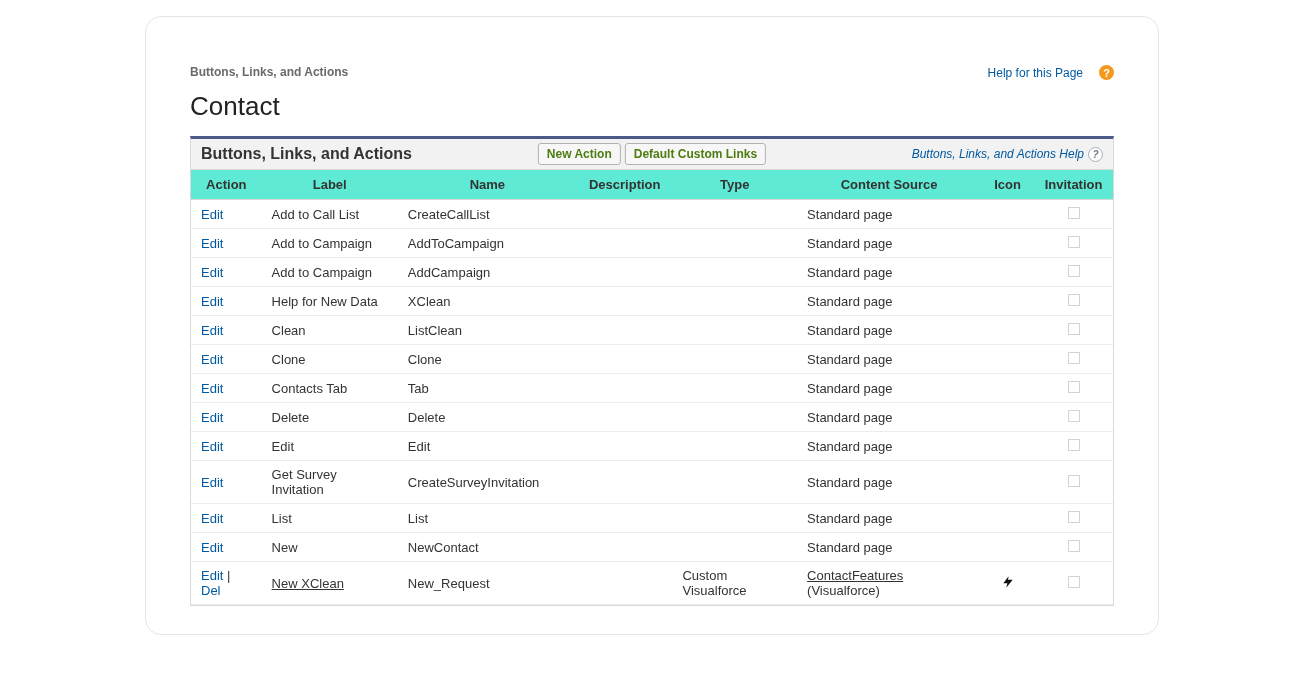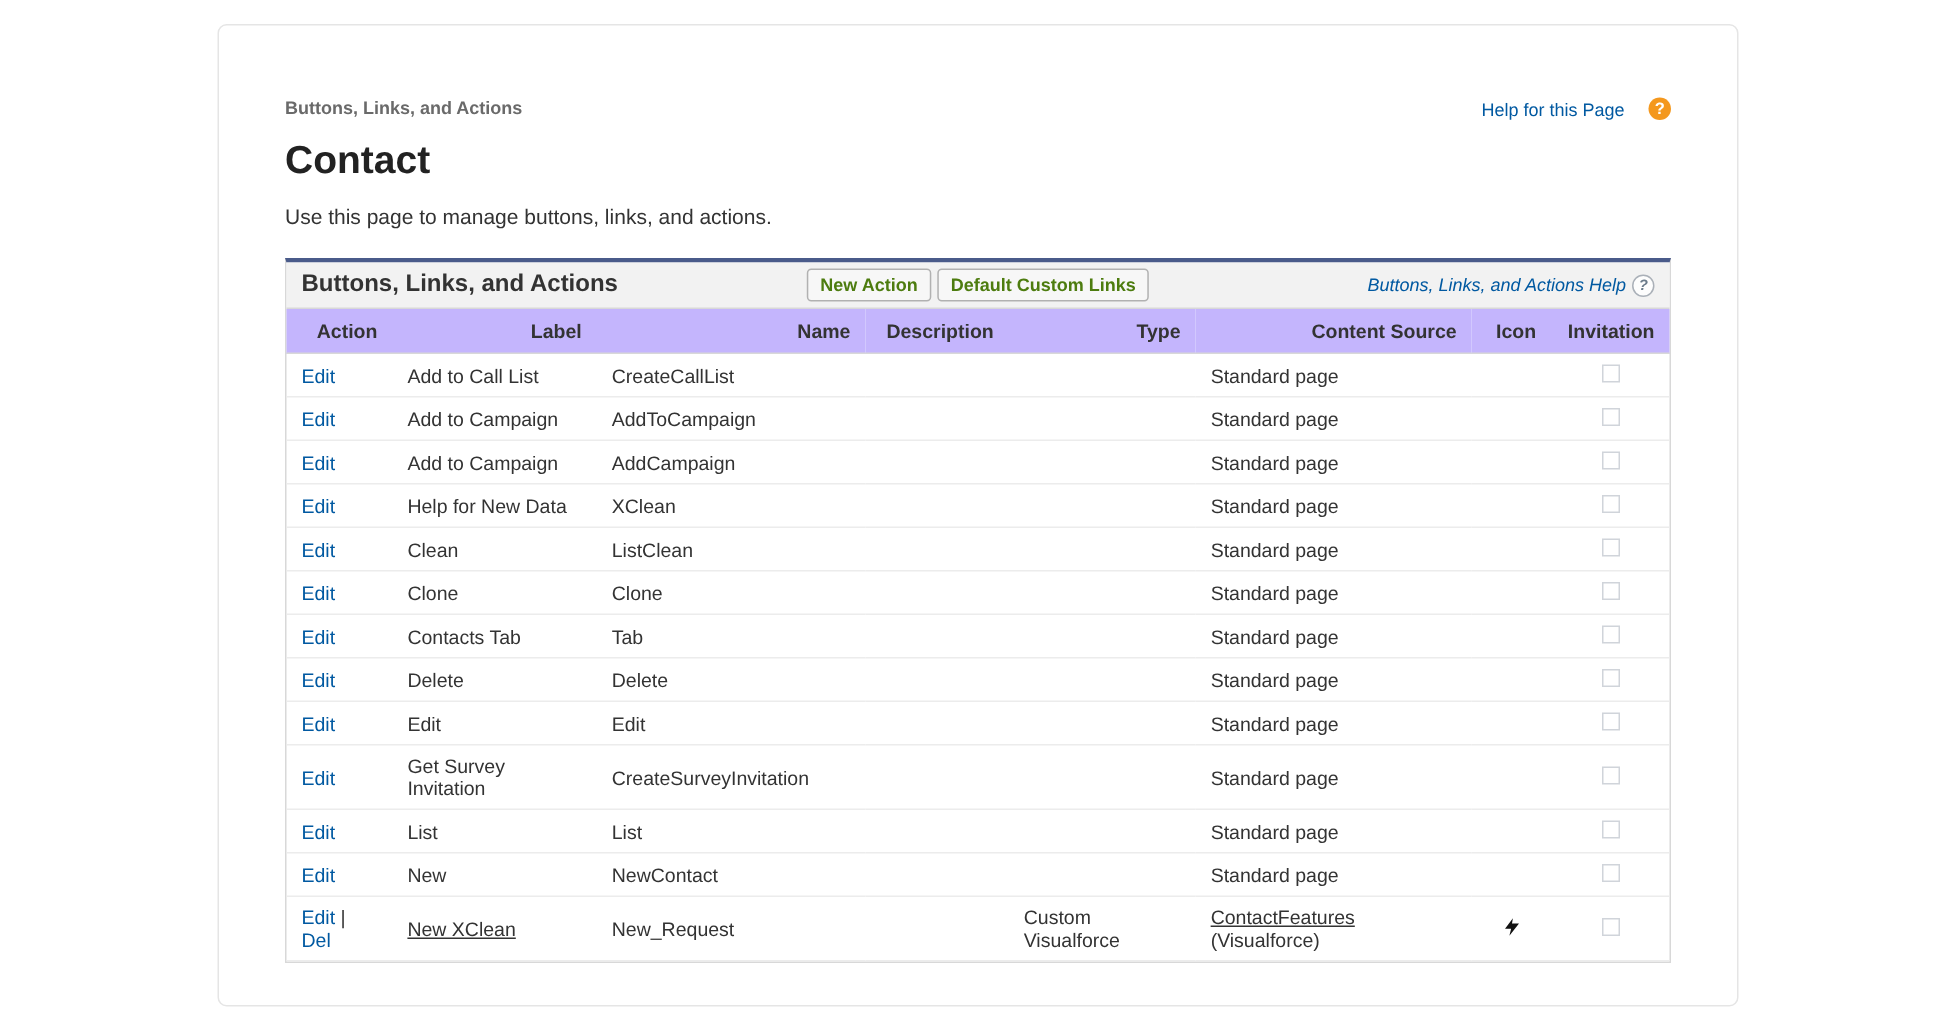--- a/index.html
+++ b/index.html
@@ -7,39 +7,39 @@
     margin: 0;
     font-family: Arial, Helvetica, sans-serif;
     font-size: 13px;
     color: #222;
     background: #fff;
   }
   .page-wrap {
     width: 1014px;
     margin: 16px auto;
     border: 1px solid #e5e5e5;
-    border-radius: 6px;
+    border-radius: 16px;
     padding: 48px 44px 28px 44px;
     background: #fff;
   }
   .header-row {
     display: flex;
     justify-content: space-between;
     align-items: flex-start;
   }
   .header-left .breadcrumb {
     font-size: 12px;
     color: #6a6a6a;
     font-weight: bold;
     margin-bottom: 2px;
   }
   .header-left h1 {
     margin: 12px 0 14px 0;
     font-size: 26px;
-    font-weight: 700;
+    font-weight: 400;
     color: #222;
   }
   .help-link {
     color: #0159a1;
     font-size: 12px;
     text-decoration: none;
     display: inline-flex;
     align-items: center;
     gap: 16px;
     cursor: pointer;
@@ -127,24 +127,24 @@
     font-weight: bold;
     align-items: center;
     justify-content: center;
   }
   table.data {
     width: 100%;
     border-collapse: collapse;
     font-size: 13px;
   }
   table.data thead th {
-    text-align: right;
+    text-align: center;
     font-weight: bold;
     color: #333;
-    background: #c4b5fd;
+    background: #5eead4;
     border-bottom: 1px solid #d8d8d8;
     padding: 7px 10px;
   }
   table.data tbody td {
     border-bottom: 1px solid #ececec;
     padding: 6px 10px;
     color: #333;
     vertical-align: middle;
     height: 29px;
   }
@@ -177,21 +177,20 @@
     <div class="header-left">
       <div class="breadcrumb">Buttons, Links, and Actions</div>
       <h1>Contact</h1>
     </div>
     <a class="help-link">
       <span>Help for this Page</span>
       <span class="help-icon-orange">?</span>
     </a>
   </div>
 
-  <div class="intro">Use this page to manage buttons, links, and actions.</div>
 
   <div class="panel">
     <div class="panel-header">
       <div class="panel-title">Buttons, Links, and Actions</div>
       <div class="panel-buttons">
         <button class="btn">New Action</button>
         <button class="btn">Default Custom Links</button>
       </div>
       <a class="panel-help">
         <span>Buttons, Links, and Actions Help</span>

